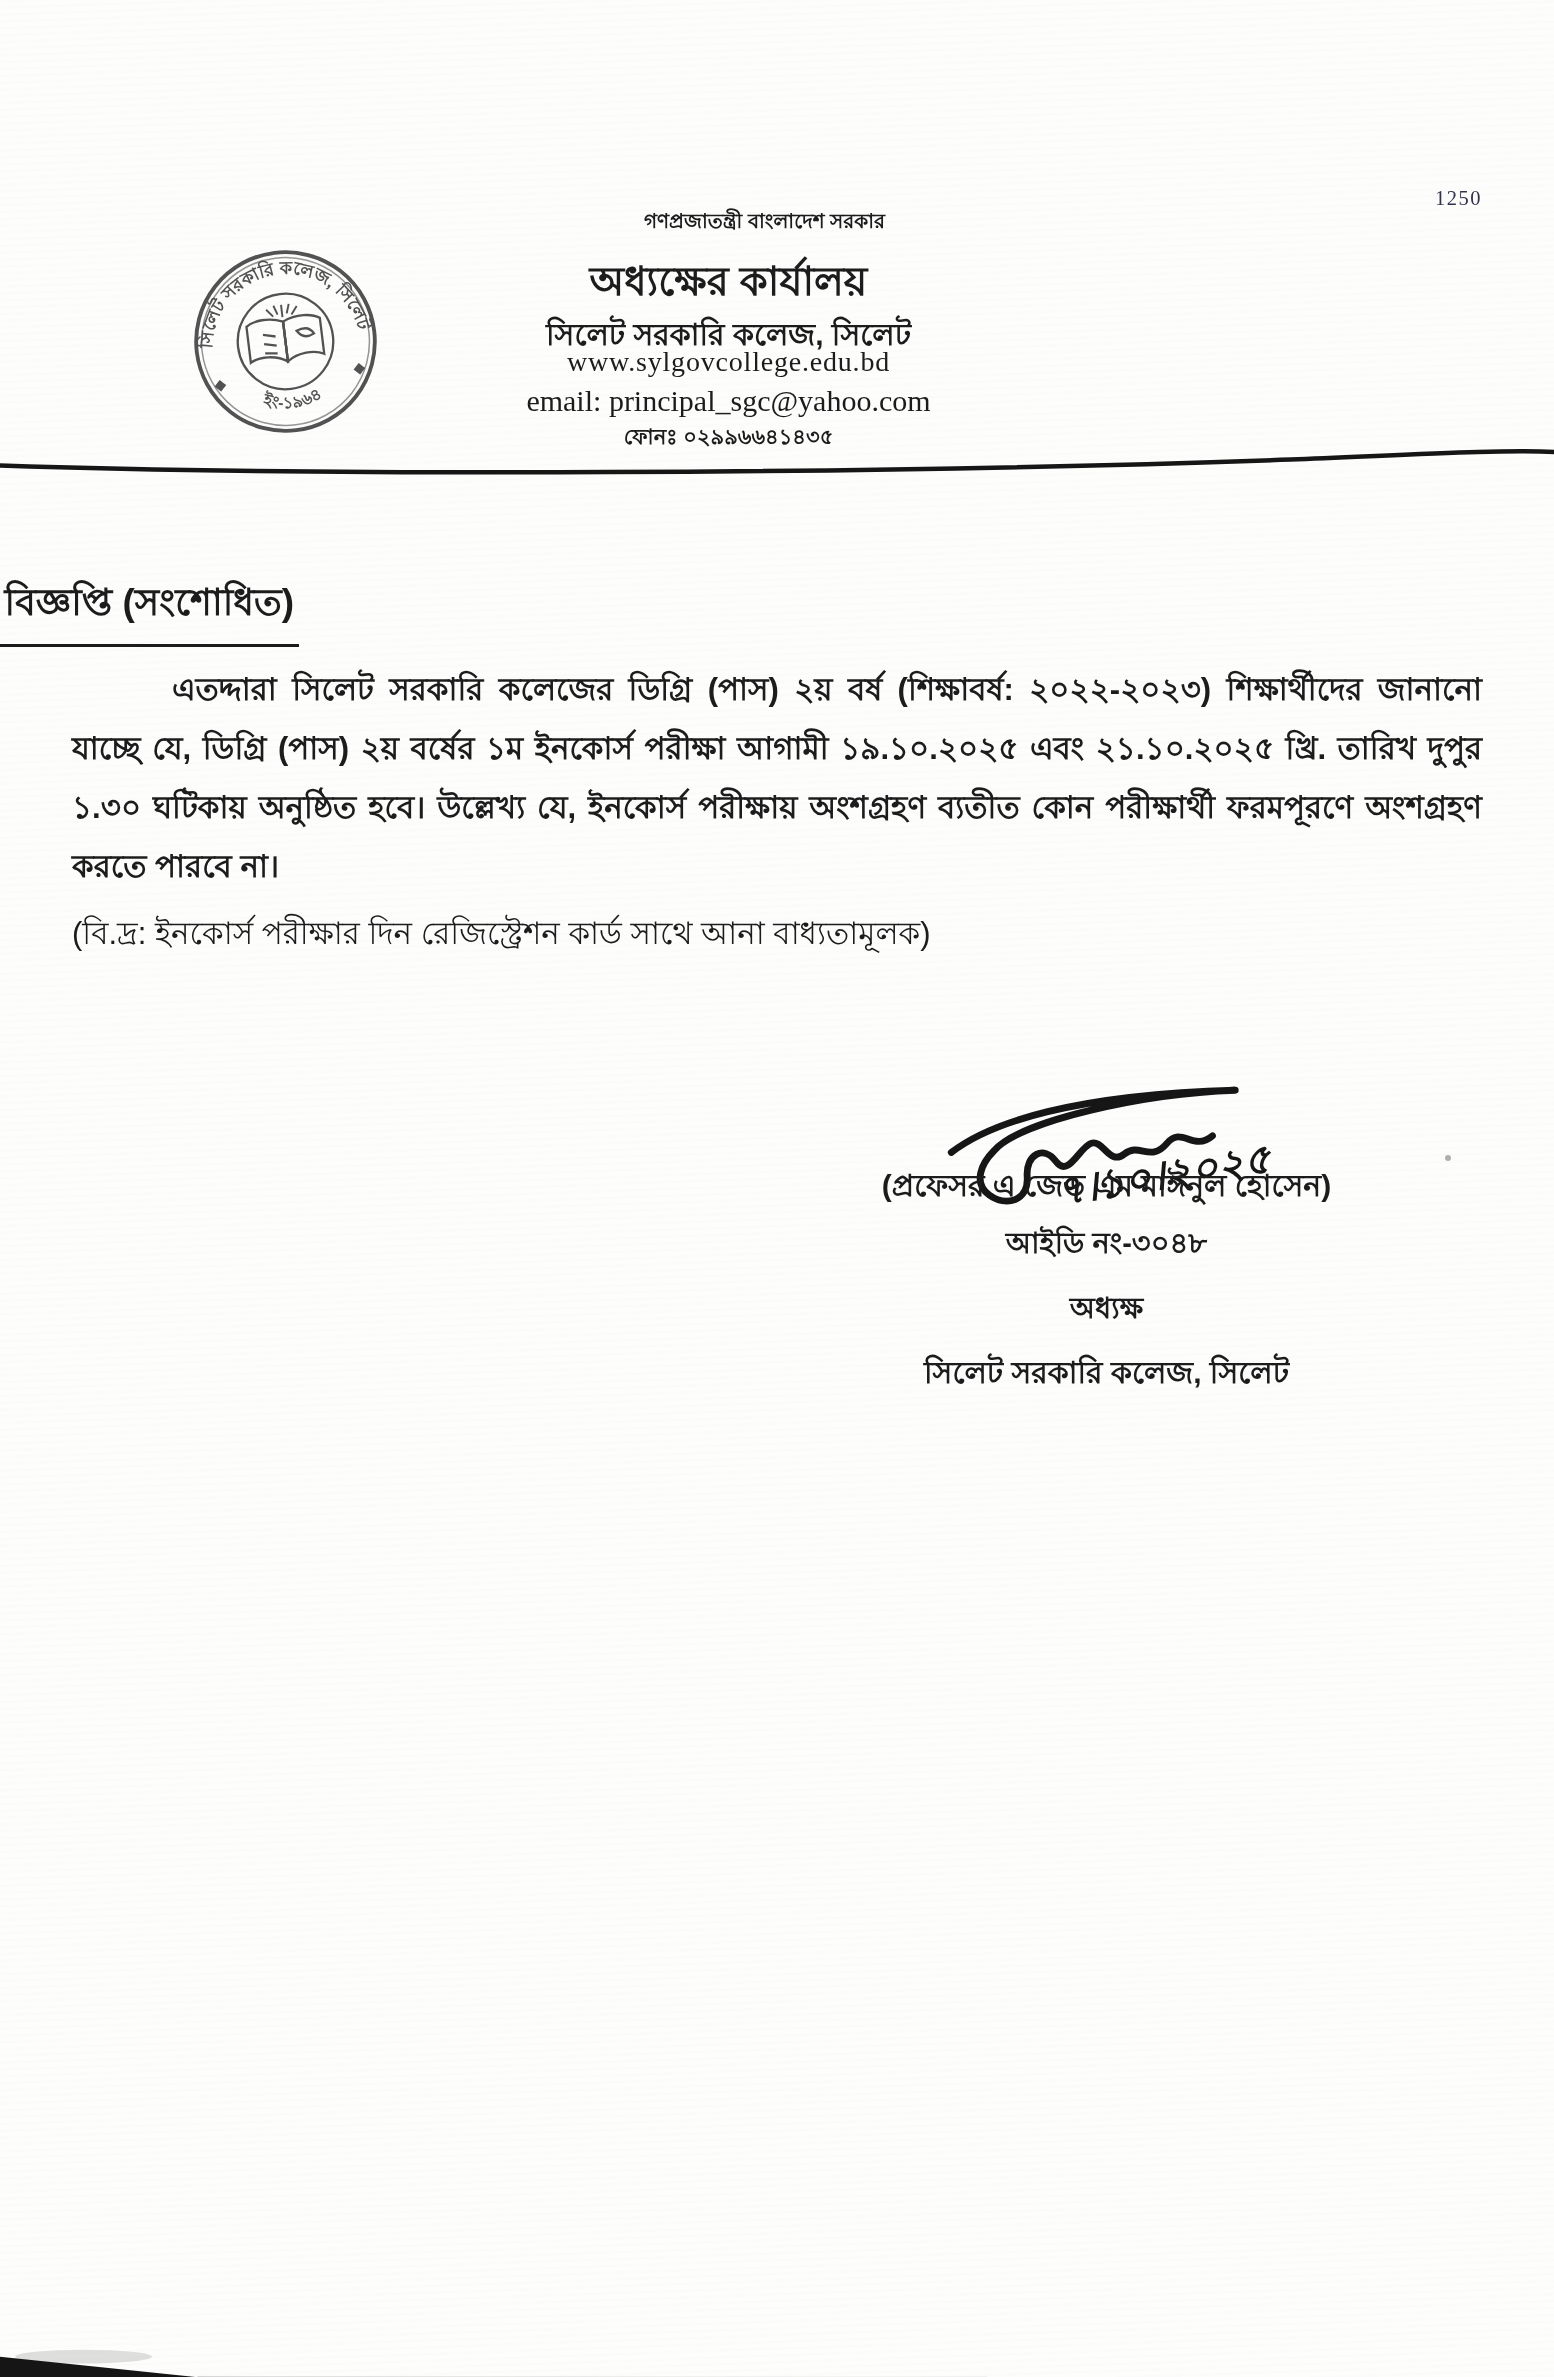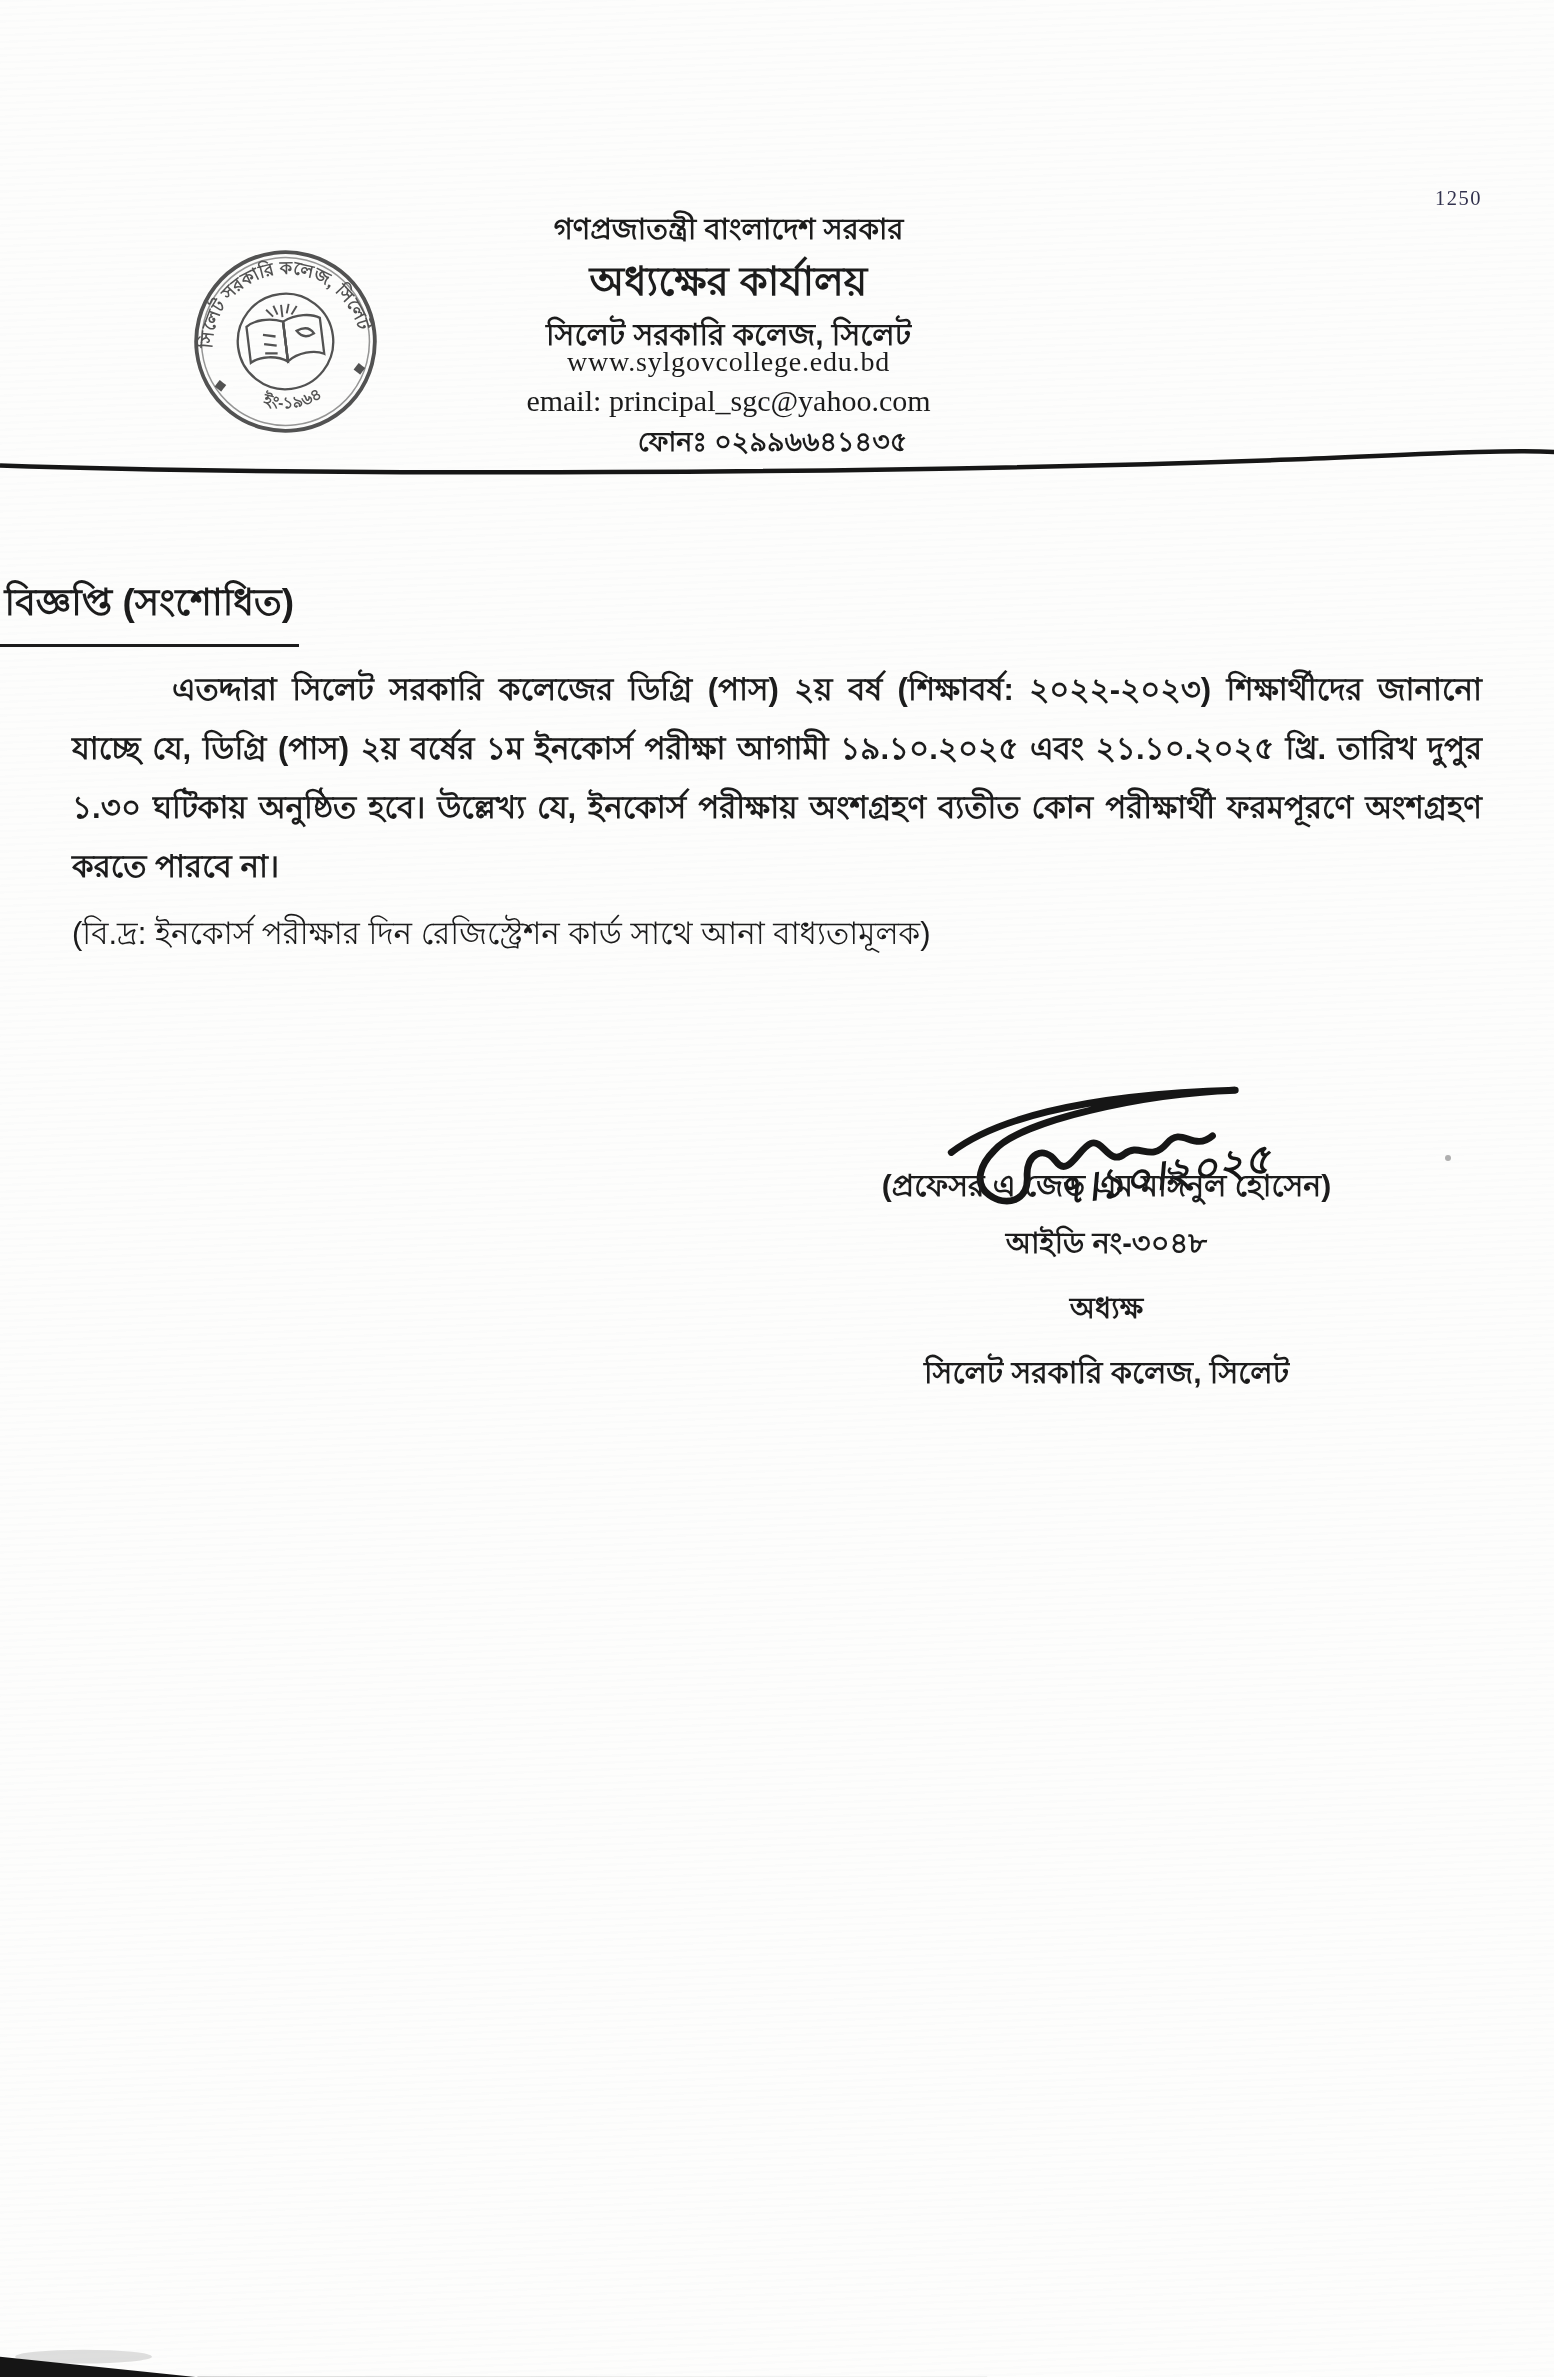--- a/index.html
+++ b/index.html
@@ -17,26 +17,26 @@
     color:#1c1c1c;
   }
   .abs{position:absolute;}
   
   .scan-number{
     left:1435px;top:187px;width:106px;
     font-family:"Liberation Serif", serif;
     font-size:20.5px;letter-spacing:1.5px;color:#32324e;
   }
   .hdr{left:0;top:0;width:1457px;text-align:center;}
-  .hdr-gov{top:206px;font-size:29px;font-weight:700;}
+  .hdr-gov{top:206px;font-size:20px;font-weight:700;padding-left:36px;}
   .hdr-office{top:250px;font-size:40px;font-weight:700;}
   .hdr-college{top:311px;font-size:30px;font-weight:700;}
   .hdr-web{top:346px;font-family:"Liberation Serif", serif;font-size:28px;font-weight:400;letter-spacing:0.8px;}
   .hdr-email{top:384px;font-family:"Liberation Serif", serif;font-size:30px;}
-  .hdr-phone{top:421px;font-size:27px;font-weight:700;margin-left:44px;}
+  .hdr-phone{top:421px;font-size:21px;font-weight:700;}
   .divider{left:0;top:446px;width:1555px;height:39px;}
   
   .seal{left:190px;top:246px;width:191px;height:191px;transform:rotate(-7deg);opacity:.88;}
   
   .date-line{left:1078px;top:515px;width:364px;font-size:30px;font-weight:600;}
   .title-wrap{left:0;top:573px;width:1442px;text-align:left;}
   .title-wrap span{
     display:inline-block;font-size:37px;font-weight:700;
     border-bottom:3px solid #1c1c1c;padding:0 4.6px 7.6px 4.6px;
   }

